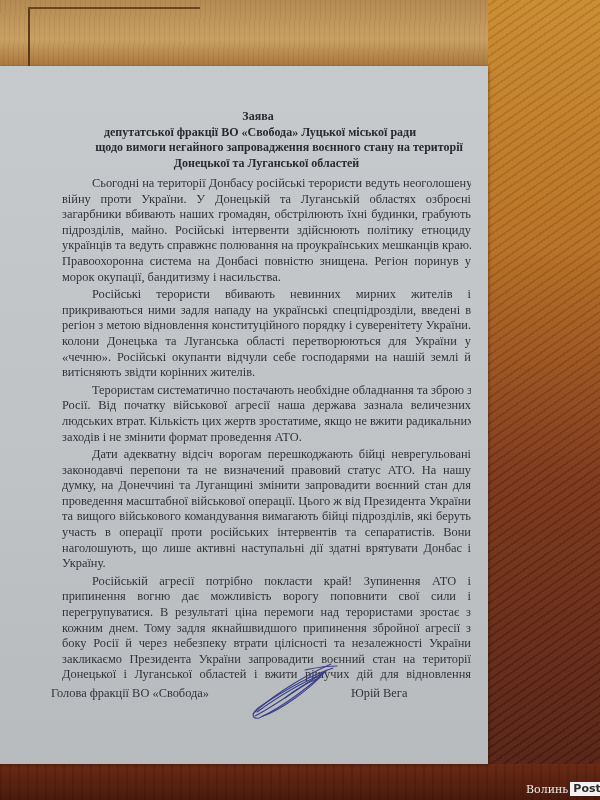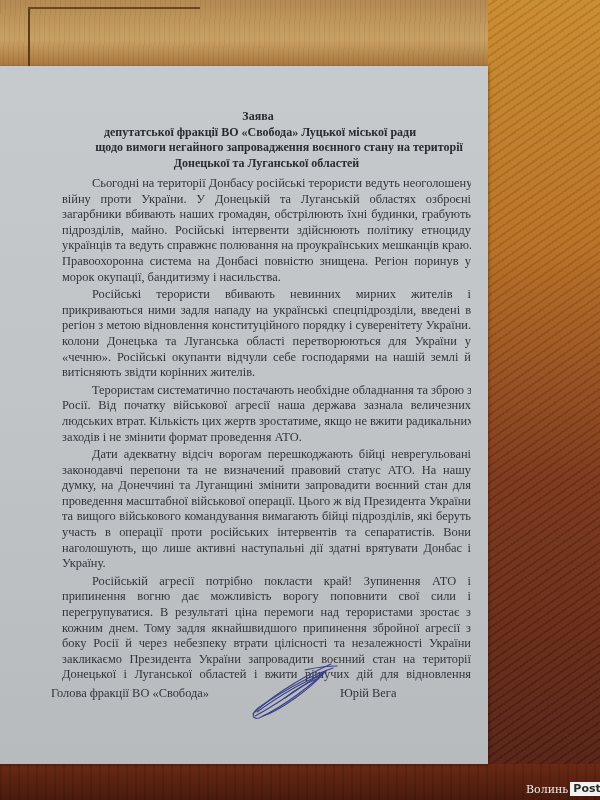--- a/index.html
+++ b/index.html
@@ -50,21 +50,21 @@
       font-size: 12.4px; line-height: 15.6px; color: #33333a;
     }
     .para { margin: 2px; }
     .line { display: block; text-align: justify; text-align-last: justify; white-space: nowrap; height: 15.6px; overflow: hidden; }
     .line.last { text-align-last: left; }
     .line.first { padding-left: 30px; }
     .sign-row {
       position: absolute; top: 620px; left: 0; width: 488px; font-size: 12.4px; color: #33333a;
     }
     .sign-role { position: absolute; left: 51px; top: 0; white-space: nowrap; }
-    .sign-name { position: absolute; left: 340px; top: 0; white-space: nowrap; }
+    .sign-name { position: absolute; left: 351px; top: 0; white-space: nowrap; }
     .signature { position: absolute; left: 245px; top: -24px; width: 100px; height: 60px; }
     .watermark {
       position: absolute; left: 526px; top: 782px; height: 14px; display: flex; align-items: center;
       font-family: "DejaVu Serif", serif; font-size: 11px; color: #f0ece8;
     }
     .watermark .brand-box {
       background: #f2f2f2; color: #2a2a2a; font-weight: bold; padding: 0 3px; margin-left: 2px;
       font-family: "DejaVu Sans", sans-serif; font-size: 11px; line-height: 14px;
     }
   </style>

